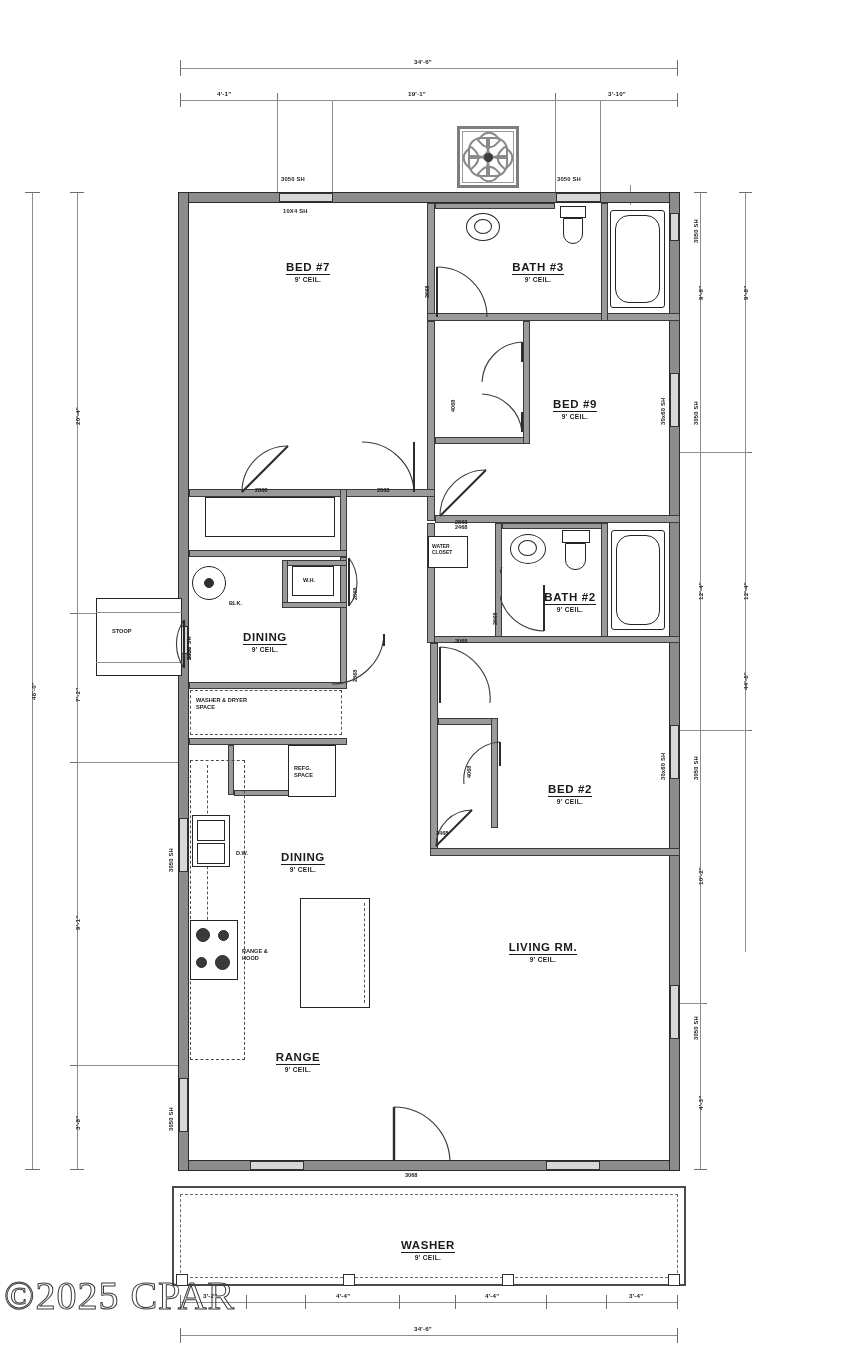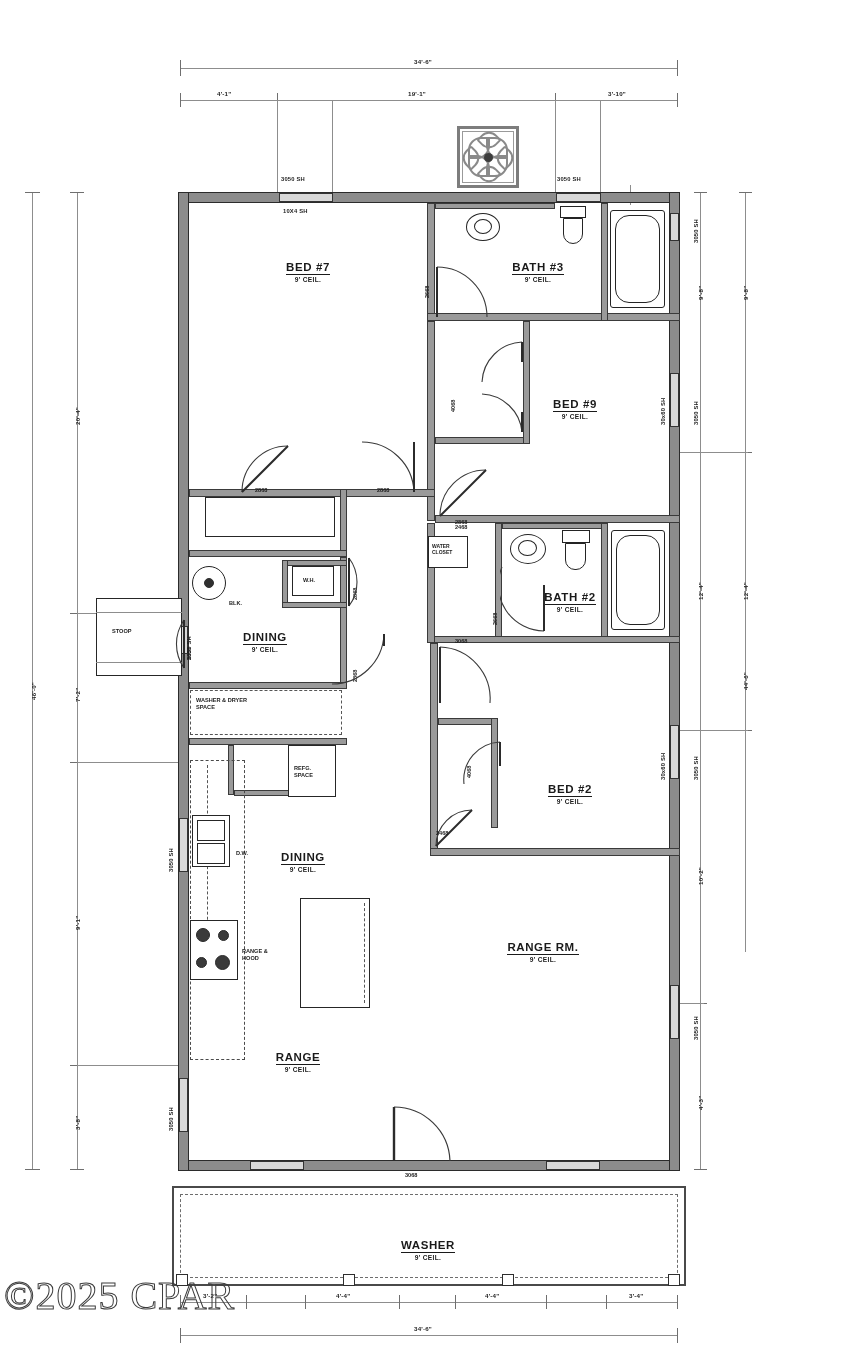--- a/index.html
+++ b/index.html
@@ -247,21 +247,21 @@
   </div>
   <div class="lbl" style="left:205px;top:628px;width:120px;">
     <span class="nm">DINING</span>
     <span class="ce">9' CEIL.</span>
   </div>
   <div class="lbl" style="left:243px;top:848px;width:120px;">
     <span class="nm">DINING</span>
     <span class="ce">9' CEIL.</span>
   </div>
   <div class="lbl" style="left:478px;top:938px;width:130px;">
-    <span class="nm">RANGE RM.</span>
+    <span class="nm">LIVING RM.</span>
     <span class="ce">9' CEIL.</span>
   </div>
   <div class="lbl" style="left:238px;top:1048px;width:120px;">
     <span class="nm">RANGE</span>
     <span class="ce">9' CEIL.</span>
   </div>
 
   <div class="circ" style="left:466px;top:213px;width:34px;height:28px;"></div>
   <div class="circ" style="left:474px;top:219px;width:18px;height:15px;"></div>
   <div class="fix" style="left:560px;top:206px;width:26px;height:12px;"></div>

